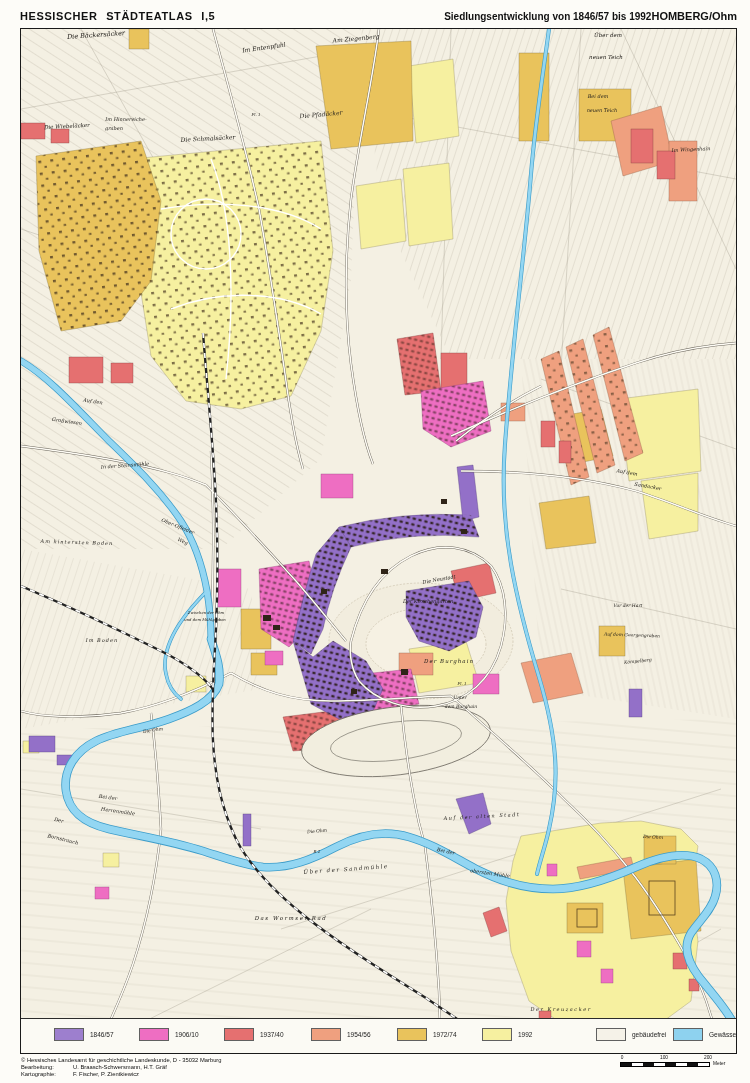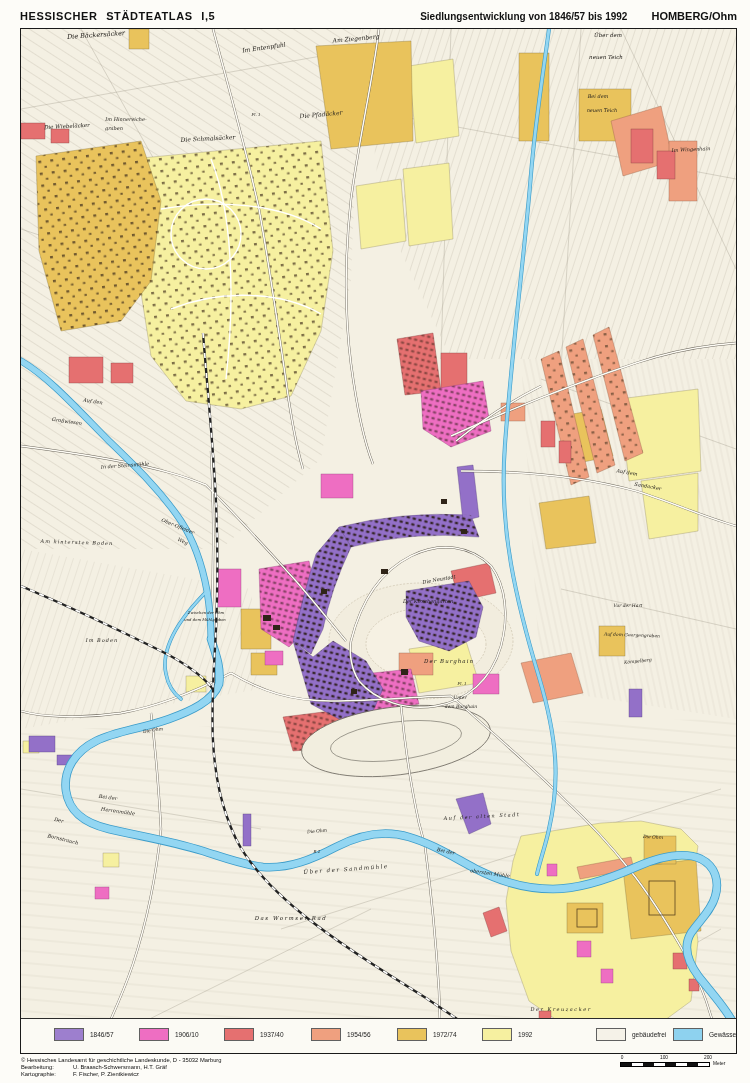--- a/index.html
+++ b/index.html
@@ -1,21 +1,21 @@
 <!DOCTYPE html>
 <html><head>
 <meta charset="utf-8">
 <style>
   html,body{margin:0;padding:0}
   body{width:750px;height:1083px;position:relative;background:#fdfcf8;overflow:hidden;
        font-family:"Liberation Sans",sans-serif;}
   .hdr{position:absolute;top:0;left:20px;width:717px;height:27px;display:flex;
        align-items:flex-end;justify-content:space-between;box-sizing:border-box;padding-bottom:5px}
   .hdr-title{font-weight:bold;font-size:11px;letter-spacing:.6px;word-spacing:5px;color:#111}
-  .hdr-right{display:flex;gap:24px;align-items:baseline}
+  .hdr-right{display:flex;align-items:baseline}
   .hdr-sub{font-weight:bold;font-size:10px;color:#111}
   .hdr-city{font-weight:bold;font-size:11px;color:#111}
   .map-frame{position:absolute;left:20px;top:28px;width:717px;height:1026px;
        border:1px solid #1a1a1a;box-sizing:border-box;background:#f4f0e3;overflow:hidden}
   .map-frame svg{position:absolute;left:0;top:0}
   .label-layer{position:absolute;left:0;top:0;width:715px;height:1024px;pointer-events:none}
   .map-label{position:absolute;font-family:"DejaVu Serif",serif;font-style:italic;
        color:#23201c;white-space:nowrap}
   .legend{position:absolute;left:0;right:0;bottom:0;height:34px;background:#fbfaf4;
        border-top:1px solid #2b2b2b}

